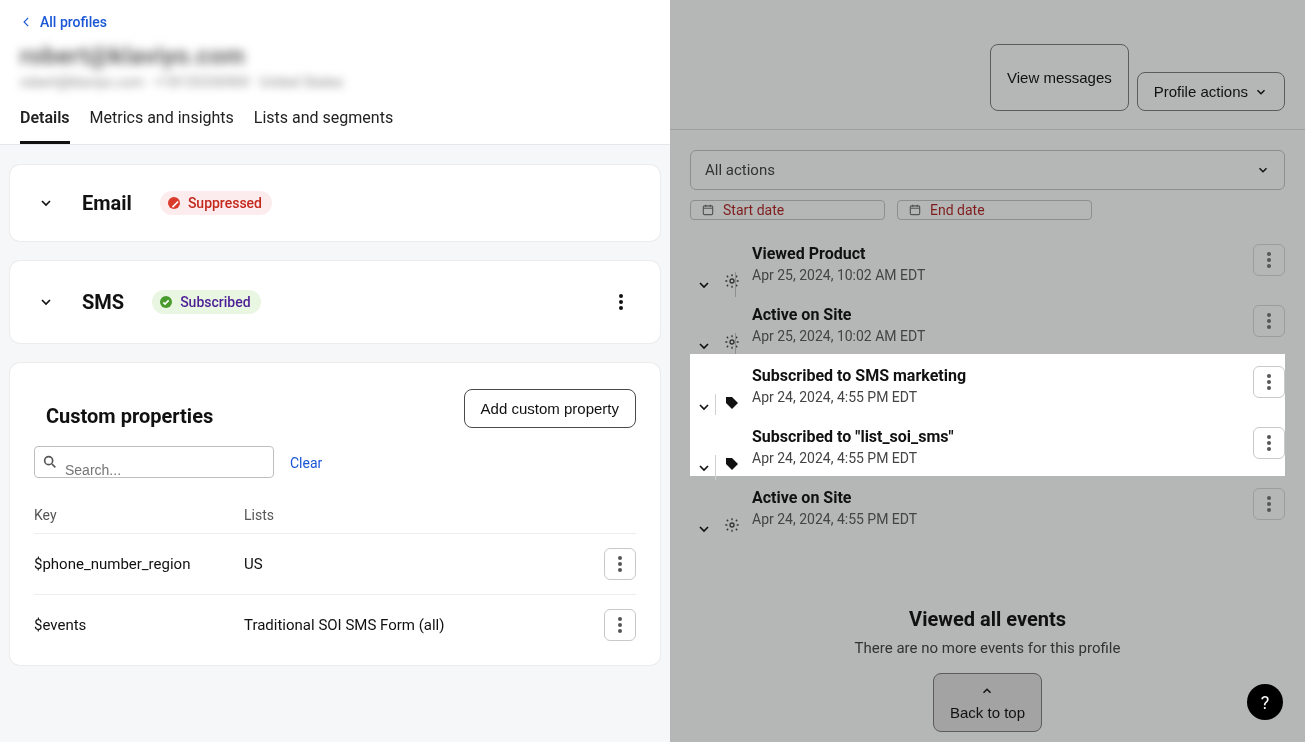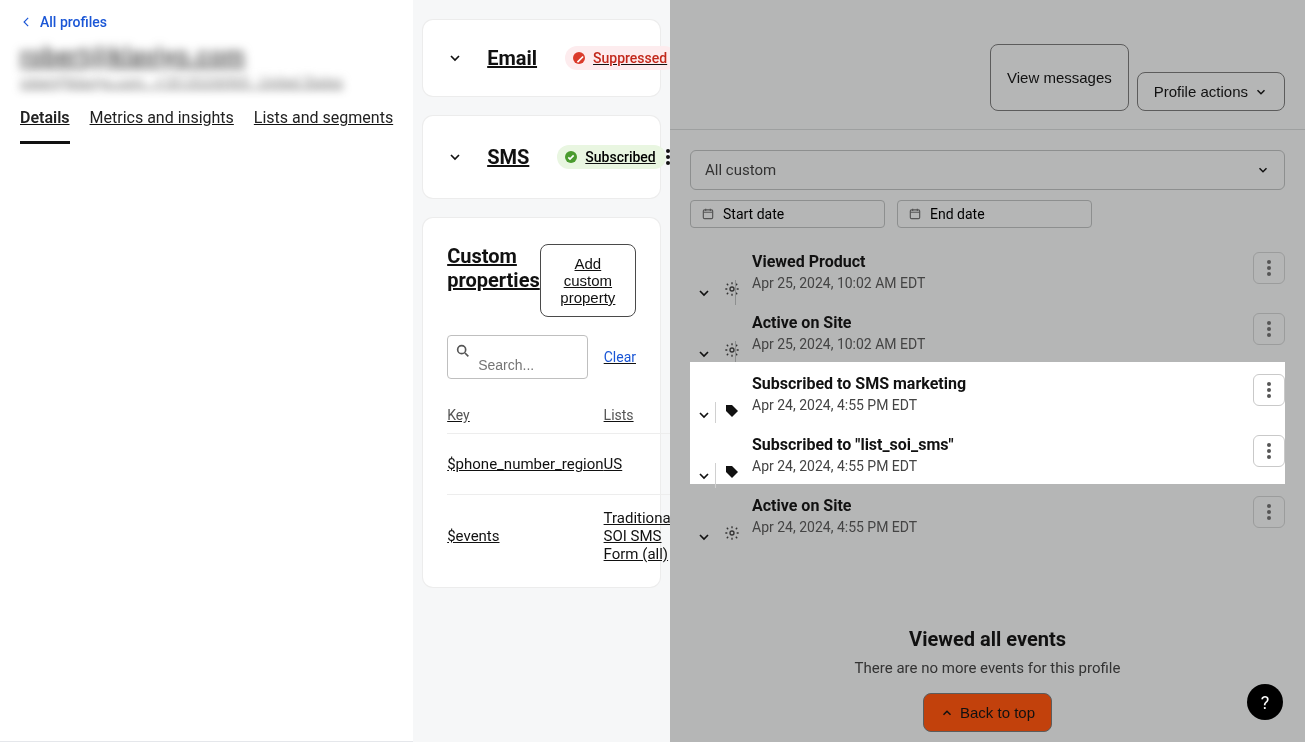--- a/index.html
+++ b/index.html
@@ -1,21 +1,21 @@
 <!DOCTYPE html>
 <html><head>
   <meta charset="utf-8">
   <style>
     * { box-sizing: border-box; margin: 0; padding: 0; }
     html, body { height: 100%; font-family: -apple-system, BlinkMacSystemFont, "Segoe UI", Roboto, "Helvetica Neue", sans-serif; color:#111; }
     body { display:flex; width:1305px; height:742px; overflow:hidden; }
     a { text-decoration:none; }
 
     
-    .left-panel { width:670px; background:#F6F7F8; display:flex; flex-direction:row;text-decoration:underline; }
+    .left-panel { width:670px; background:#F6F7F8; display:flex; flex-direction:column; }
     .left-header { background:#fff; padding:14px 20px 0 20px; border-bottom:1px solid #E5E7EB; }
     .back-link { display:inline-flex; align-items:center; gap:6px; color:#1A56D6; font-size:14px; font-weight:500; margin-bottom:12px; }
     .back-link svg { width:14px; height:14px; fill:none; stroke:#1A56D6; stroke-width:2; }
     .blurred-title { font-size:24px; font-weight:600; color:#555; letter-spacing:.5px; filter: blur(5px); user-select:none; }
     .blurred-sub { font-size:14px; color:#888; filter: blur(4px); user-select:none; margin-top:4px; margin-bottom:14px; }
 
     .tabs { display:flex; gap:20px; }
     .tab { font-size:16px; color:#222; padding:4px 0 14px 0; border-bottom:3px solid transparent; cursor:pointer; }
     .tab.active { font-weight:600; border-bottom-color:#111; }
 
@@ -23,35 +23,35 @@
 
     .card { background:#fff; border-radius:10px; padding:0; margin-bottom:20px; box-shadow:0 0 0 1px #ECECEC; }
     .channel-card .row { display:flex; align-items:center; padding:26px 24px; }
     .chevron-btn { width:24px; height:24px; display:flex; align-items:center; justify-content:center; margin-right:24px; }
     .chevron-btn svg { width:16px; height:16px; stroke:#111; stroke-width:2.5; fill:none; }
     .channel-title { font-size:20px; font-weight:700; margin-right:28px; }
 
     .pill { display:inline-flex; align-items:center; gap:6px; padding:4px 10px 4px 6px; border-radius:999px; font-size:14px; font-weight:500; }
     .pill svg { width:16px; height:16px; }
     .pill-sup { background:#FDECEE; color:#C2281B; }
-    .pill-sub { background:#E9F6E1; color:#000000; }
+    .pill-sub { background:#E9F6E1; color:#4c1d95; }
 
     .kebab-btn { width:30px; height:30px; display:flex; align-items:center; justify-content:center; border-radius:6px; cursor:pointer; margin-left:auto; }
     .kebab-btn svg { width:4px; height:16px; fill:#111; }
 
     
     .props-card { padding:26px 24px 10px 24px; }
-    .props-header { display:flex; align-items:flex-start; justify-content:space-between; margin-bottom:18px; }
+    .props-header { display:flex; align-items:flex-end; justify-content:space-between; margin-bottom:18px;margin-left:12px; }
     .props-title { font-size:20px; font-weight:700; }
 
     .btn { display:inline-flex; align-items:center; gap:6px; padding:10px 16px; border:1px solid #4A4A4A; border-radius:8px; background:#fff; font-size:15px; cursor:pointer; color:#111; }
 
     .search-row { display:flex; align-items:center; gap:16px; margin-bottom:18px; }
     .search-wrap { position:relative; width:240px; }
-    .search-wrap input { width:100%; height:44px; border:1px solid #BFBFBF; border-radius:4px; padding:16px 8px 0 30px; font-size:14px; }
+    .search-wrap input { width:100%; height:32px; border:1px solid #BFBFBF; border-radius:4px; padding:16px 8px 0 30px; font-size:14px; }
     .search-wrap svg { position:absolute; left:8px; top:8px; width:16px; height:16px; fill:none; stroke:#555; stroke-width:2.5; }
     .clear-link { color:#1A56D6; font-size:14px; cursor:pointer; }
 
     .prop-table { width:100%; border-collapse:collapse; }
     .prop-table th { text-align:left; font-weight:400; color:#555; font-size:14px; padding:10px 0; }
     .prop-table td { padding:14px 0; font-size:15px; border-top:1px solid #EDEDED; }
     .prop-table td:last-child, .prop-table th:last-child { text-align:right; width:60px; }
     .cell-kebab { display:inline-flex; width:32px; height:32px; border:1px solid #C9C9C9; border-radius:6px; align-items:center; justify-content:center; cursor:pointer; }
     .cell-kebab svg { width:4px; height:16px; fill:#555; }
 
@@ -61,42 +61,42 @@
     .btn-grey { border:1.5px solid #5C5C5C; background:#B5B6B6; }
     .btn-grey.deep { font-weight:400;margin-top:28px; }
     .btn-grey svg { width:14px; height:14px; fill:none; stroke:#111; stroke-width:2.5; }
 
     .right-body { padding:20px 20px 0 20px; flex:1; overflow:hidden; display:flex; flex-direction:column; }
 
     .select-bar { height:40px; border:1px solid #8D8F8F; border-radius:6px; display:flex; align-items:center; justify-content:space-between; padding:0 14px; font-size:15px; color:#333; margin-bottom:10px; cursor:pointer; }
     .select-bar svg{ width:14px; height:14px; stroke:#111; stroke-width:2.5; fill:none; }
 
     .dates-row { display:flex; gap:12px; margin-bottom:12px; }
-    .date-input { width:195px; height:28px; border:1px solid #8D8F8F; border-radius:4px; display:flex; align-items:center; gap:8px; padding:0 10px; color:#000000; font-size:14px; }
+    .date-input { width:195px; height:20px; border:1px solid #8D8F8F; border-radius:4px; display:flex; align-items:center; gap:8px; padding:0 10px; color:#7f1d1d; font-size:14px; }
     .date-input svg{ width:14px; height:14px; fill:none; stroke:#555; stroke-width:2; }
 
     .events { flex:1; overflow:hidden; }
     .event-row { display:flex; align-items:flex-end; padding:12px 0 0 0; position:relative; }
     .event-row.white { background:#fff; margin:0 -20px; padding-left:20px; padding-right:20px; }
     .evt-toggle { width:16px; height:16px; margin:3px 12px 0 6px; stroke:#111; stroke-width:2.5; fill:none; }
     .evt-icon { margin:3px 12px 0 0; }
     .evt-icon svg { width:16px; height:16px;}
     .evt-text { flex:1; }
     .evt-title { font-size:16px; font-weight:700; }
     .evt-time { font-size:14px; color:#444; margin-top:4px; margin-bottom:10px;}
     .evt-row-kebab { width:32px; height:32px; border:1px solid #9B9C9C; border-radius:6px; display:flex; align-items:center; justify-content:center; cursor:pointer; align-self:flex-start; flex-shrink:0; }
     .evt-row-kebab svg{ width:4px; height:16px; fill:#555; }
     .event-row.white .evt-row-kebab{ border-color:#C9C9C9; }
     .connector { position:absolute; left:45px; top:40px; bottom:-4px; width:1px; background:#8D8F8F; }
     .event-row.white .connector{ background:#D0D0D0; }
 
     .footer-block { text-align:center; padding:20px 0 10px; }
     .foot-title { font-size:20px; font-weight:700; margin-bottom:8px; }
     .foot-sub { font-size:15px; color:#333; margin-bottom:16px; }
-    .btn-backtop { border:1.5px solid #5C5C5C; background:#c2410c; }
+    .btn-backtop { border:1.5px solid #5C5C5C; background:#a3a3a3;flex-direction:column; }
     .btn-backtop svg{ width:14px; height:14px; fill:none; stroke:#111; stroke-width:2.5; }
 
     .help-fab { position:absolute; right:22px; bottom:22px; width:36px; height:36px; border-radius:50%; background:#000; color:#fff; display:flex; align-items:center; justify-content:center; font-size:18px; cursor:pointer; }
   </style>
 </head>
 <body>
 
 <div class="left-panel">
   <div class="left-header">
     <a href="#" class="back-link">
@@ -218,21 +218,21 @@
     <button class="btn btn-grey deep">
       <span>Profile actions</span>
       <svg viewBox="0 0 24 24">
           <path d="M6 9l6 6 6-6"></path>
         </svg>
     </button>
   </div>
 
   <div class="right-body">
     <div class="select-bar">
-      <span>All custom</span>
+      <span>All actions</span>
       <svg viewBox="0 0 24 24">
           <path d="M6 9l6 6 6-6"></path>
         </svg>
     </div>
     <div class="dates-row">
       <div class="date-input">
         <svg viewBox="0 0 24 24">
             <rect x="4" y="5" width="16" height="15" rx="2"></rect>
             <path d="M4 9h16M8 3v4M16 3v4"></path>
           </svg>

